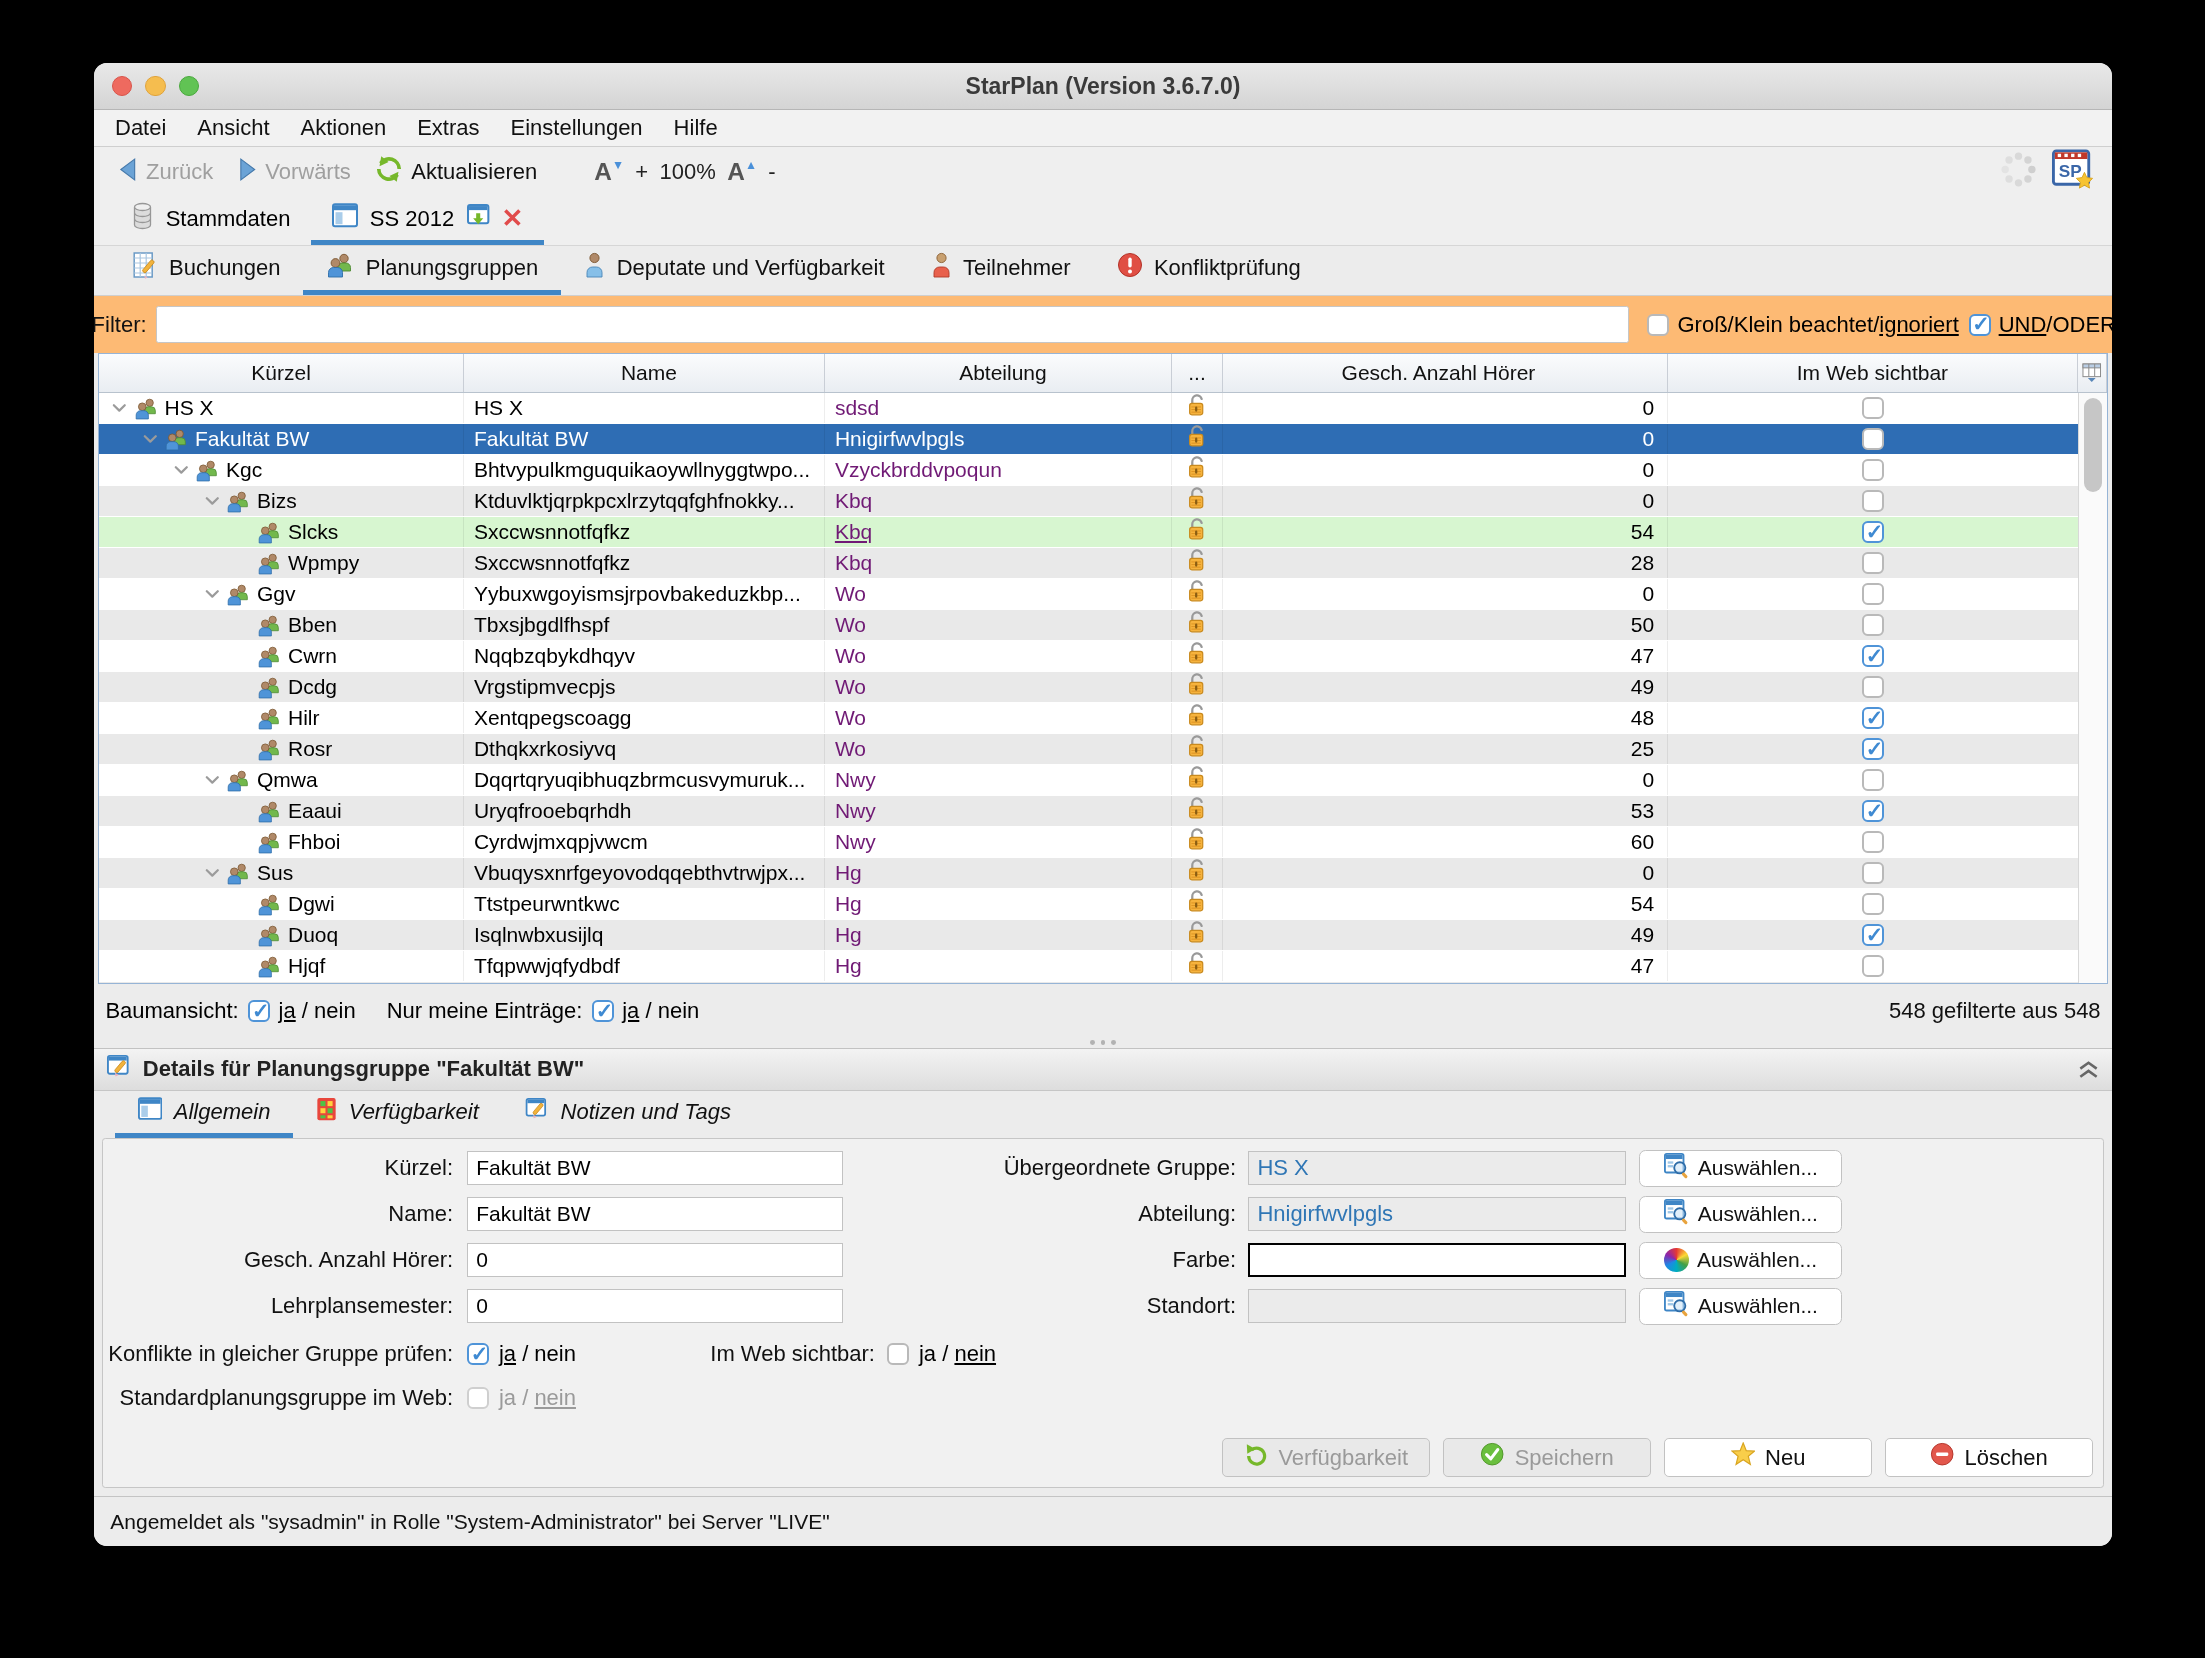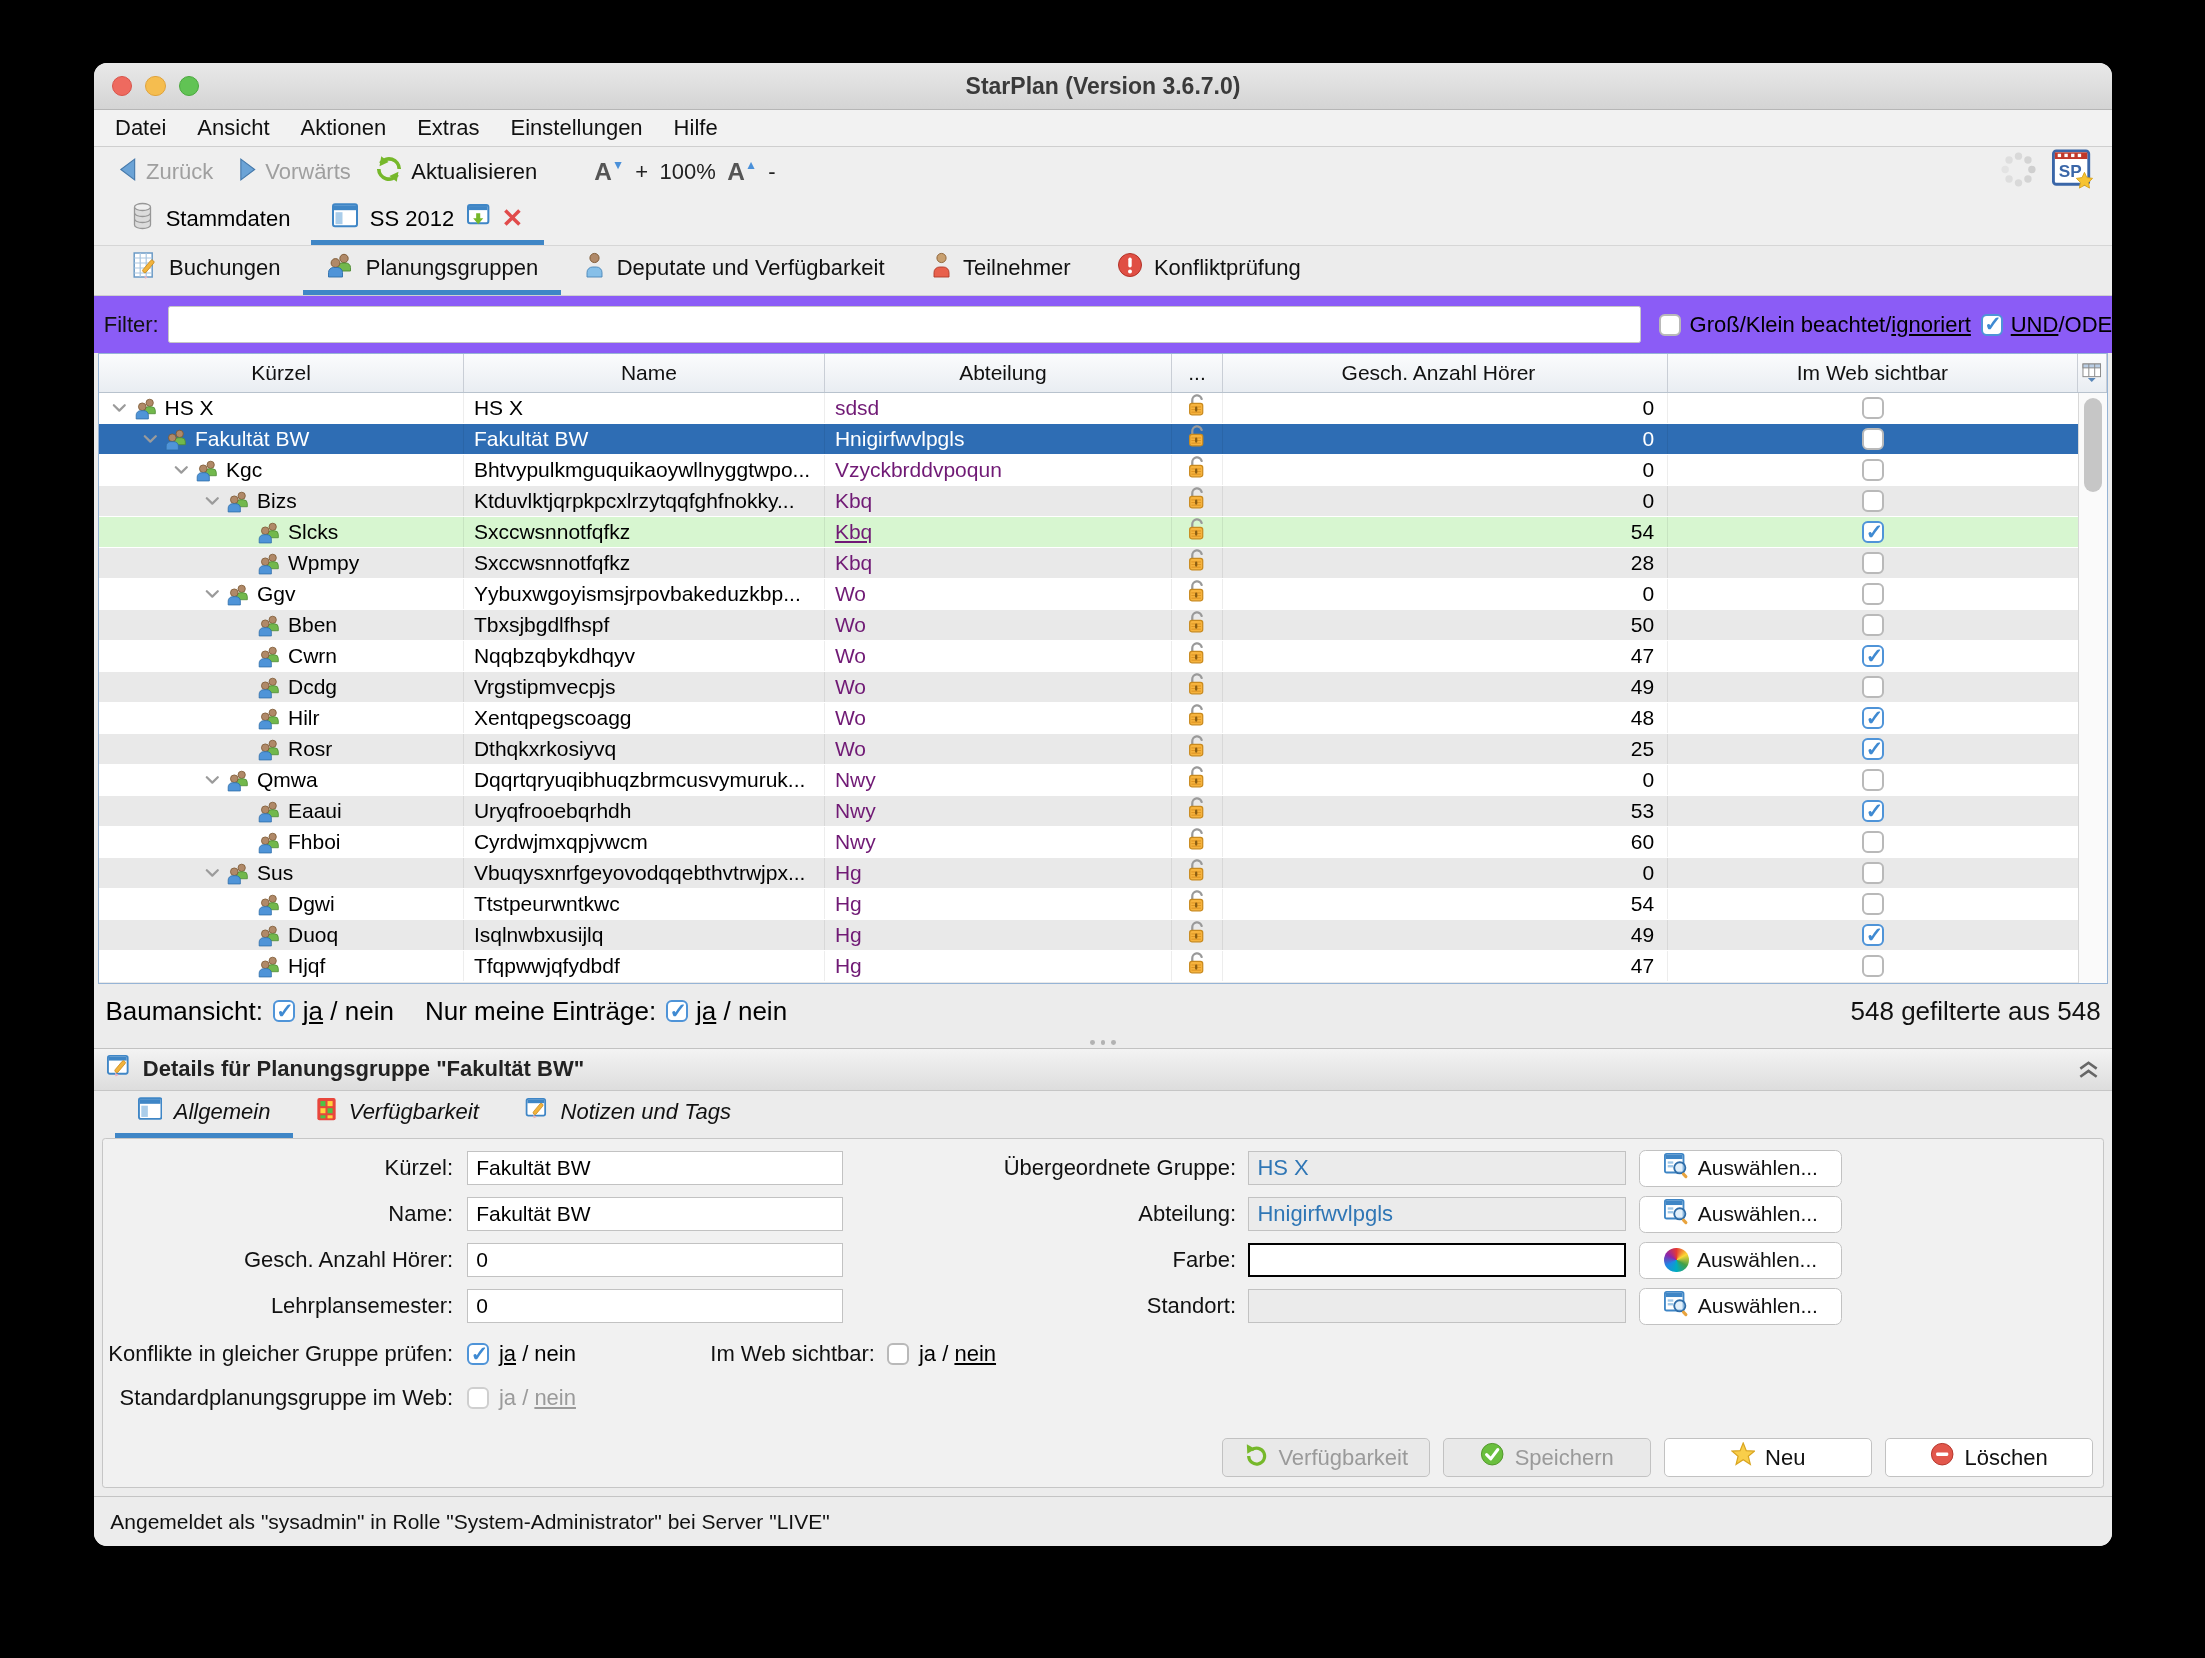--- a/index.html
+++ b/index.html
@@ -35,21 +35,21 @@
     display:flex;align-items:stretch;padding-left:16.3px;font-size:22px;}
   .wstab{display:flex;align-items:center;gap:11.4px;padding:0 21px;border-bottom:5.7px solid transparent;}
   .wstab.active{border-bottom-color:#3f86c6;}
   .wstab .x{color:#e14b4b;font-weight:bold;font-size:26px;}
   
   .vtabs{height:50px;flex:0 0 50px;background:#ececec;border-bottom:0.8px solid #cfcfcf;
     display:flex;align-items:stretch;padding-left:16.3px;font-size:22px;}
   .vtab{display:flex;align-items:center;gap:11.4px;padding:0 23px;border-bottom:5.7px solid transparent;color:#111;}
   .vtab.active{border-bottom-color:#3f86c6;}
   
-  .filterrow{height:57px;flex:0 0 57px;background:#8b5cf6;display:flex;align-items:center;font-size:22px;padding:0 8.1px;}
+  .filterrow{height:57px;flex:0 0 57px;background:#fdba74;display:flex;align-items:center;font-size:22px;padding:0 8.1px;justify-content:center;}
   .filterrow .flab{margin:0 9.8px 0 1.6px;color:#111;}
   .filter-input{flex:0 0 1473px;height:37px;border:1.6px solid #c6c6c6;border-radius:2.4px;background:#fff;
     font-size:21px;padding:0 8.1px;outline:none;font-family:inherit;}
   .fright{display:flex;align-items:center;gap:9.8px;margin-left:18px;white-space:nowrap;}
   .fright .grp{display:flex;align-items:center;gap:8.1px;}
   .u{text-decoration:underline;}
   
   .cb{width:22px;height:22px;background:#fff;border:2px solid #b9b9b9;border-radius:5.7px;
     position:relative;display:inline-block;flex:0 0 auto;}
   .cb.on{border-color:#4f94d8;}
@@ -71,21 +71,21 @@
   .c5{width:410px;justify-content:center;border-right:none;}
   .c6{width:29px;border-right:none;justify-content:center;}
   .exp{width:28px;display:inline-flex;justify-content:center;flex:0 0 28px;}
   .picon{margin:0 6.5px 0 0;display:inline-flex;}
   .alink{color:#701a75;}
   .trow.sel .alink{color:#fff;}
   .vscroll{position:absolute;top:0;right:0;bottom:0;width:29px;background:#fafafa;border-left:0.8px solid #d8d8d8;}
   .vthumb{position:absolute;top:4.9px;left:4.9px;width:18px;height:94px;border-radius:9px;background:#c6c6c6;}
   
   .treectl{height:54px;flex:0 0 54px;background:#ececec;display:flex;align-items:center;gap:9.8px;
-    font-size:26px;padding:0 11.4px;position:relative;}
+    font-size:22px;padding:0 11.4px;position:relative;}
   .treectl .grp{display:flex;align-items:center;gap:8.1px;}
   .filtered{margin-left:auto;color:#111;}
   .splitter{height:9.8px;flex:0 0 9.8px;background:#ececec;display:flex;align-items:center;justify-content:center;gap:5.7px;}
   .splitter i{width:4.9px;height:4.9px;border-radius:50%;background:#b2b2b2;}
   
   .details{flex:1;display:flex;flex-direction:column;border-top:0.8px solid #c2c2c2;background:#ececec;}
   .dheader{height:42px;flex:0 0 42px;background:linear-gradient(#f3f3f3,#dddddd);border-bottom:0.8px solid #c6c6c6;
     display:flex;align-items:center;gap:11.4px;padding:0 13px;font-size:22px;font-weight:bold;color:#222;}
   .dheader .collapse{margin-left:auto;display:flex;}
   .dtabs{height:47px;flex:0 0 47px;display:flex;align-items:stretch;padding-left:21px;font-size:22px;background:#ececec;font-style:italic;}

